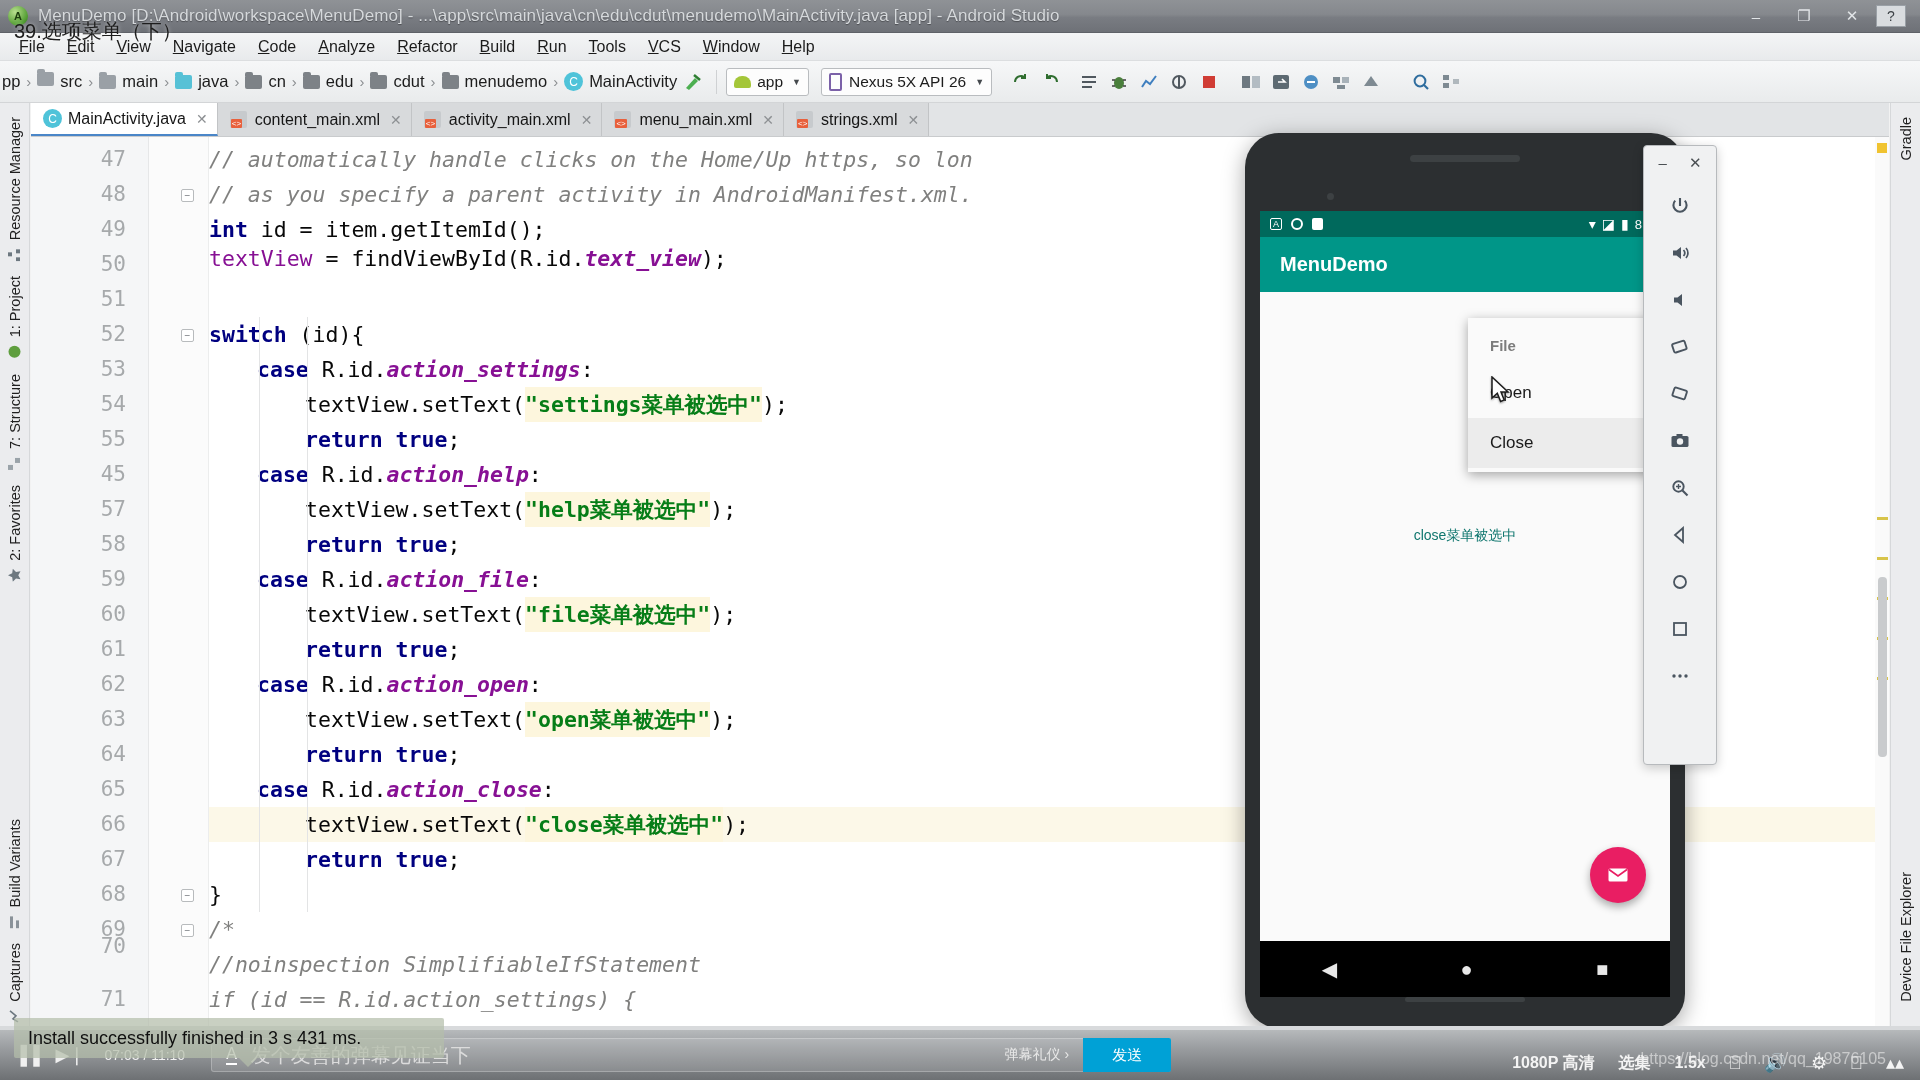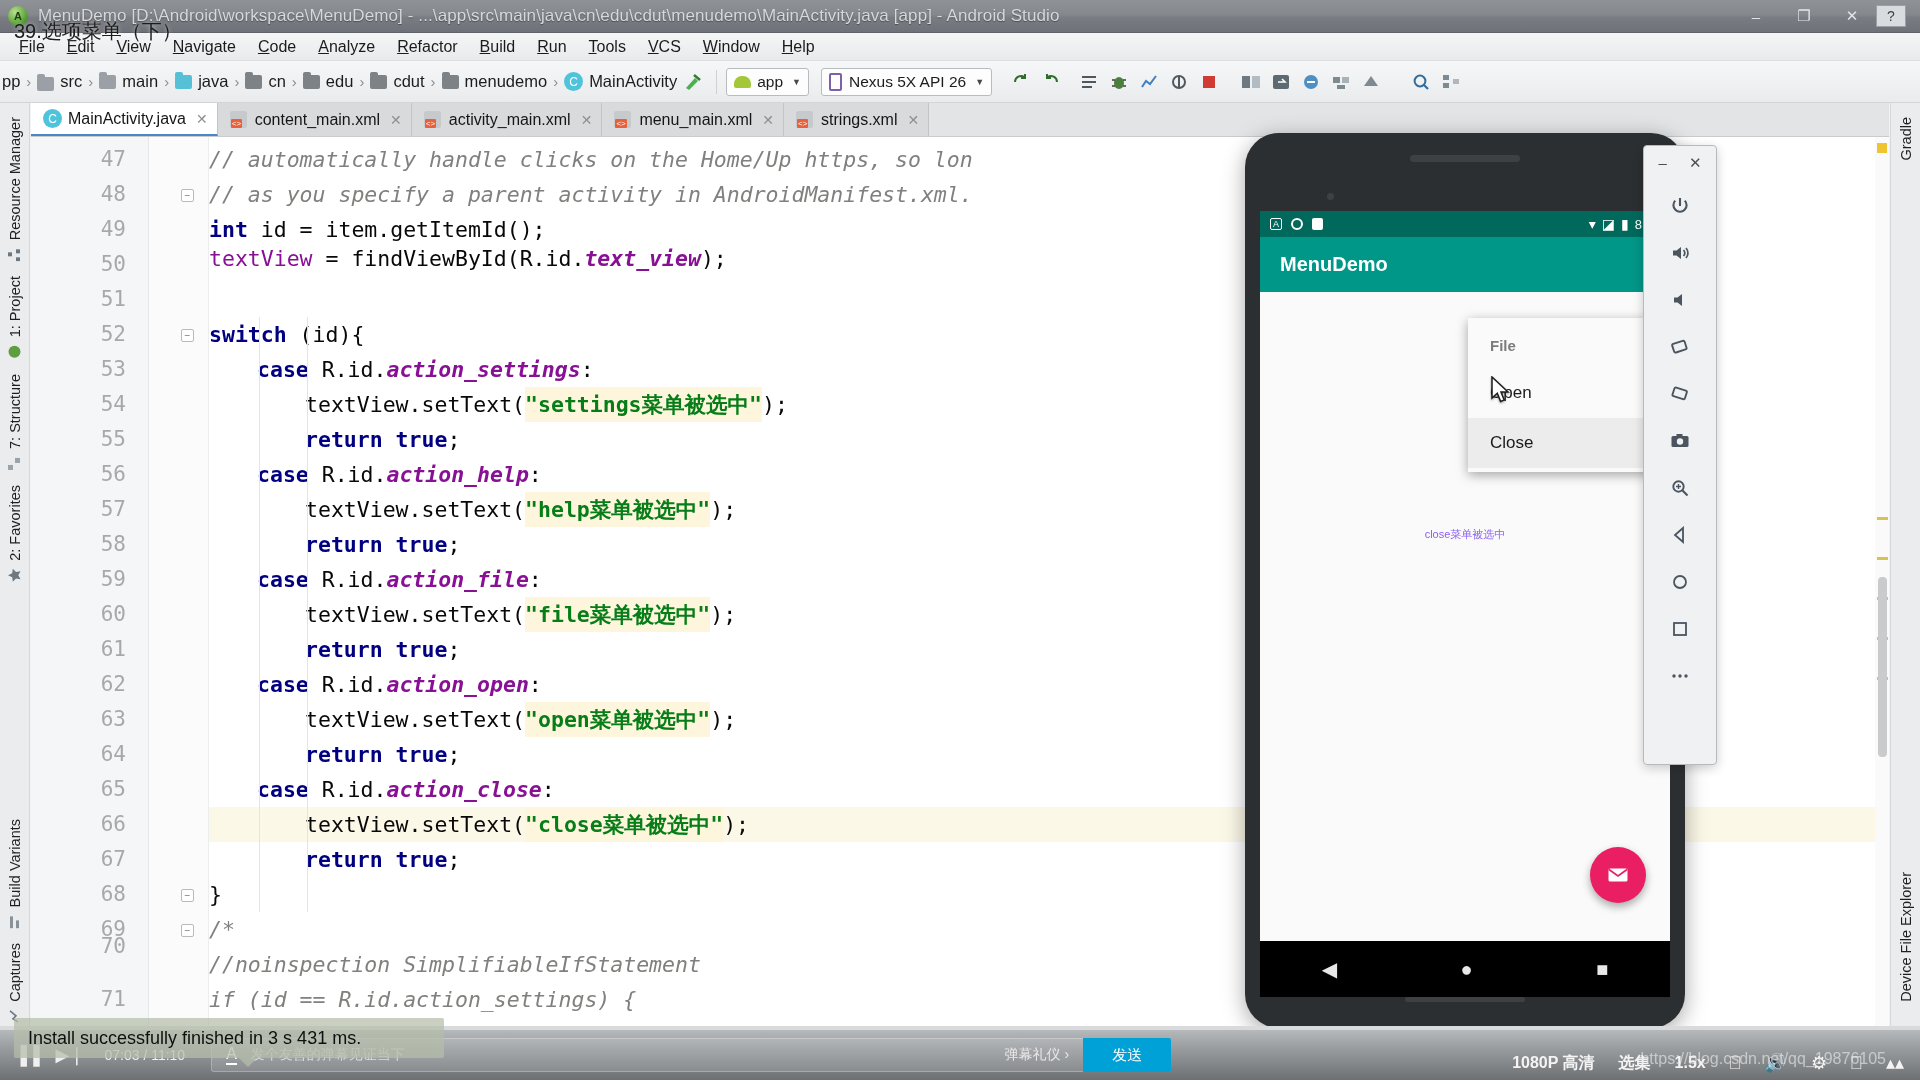--- a/index.html
+++ b/index.html
@@ -137,21 +137,21 @@
     background:#3d4143;}
   .screen{ position:absolute; left:15px; top:78px; width:410px; height:730px;
     background:#fafafa; overflow:hidden;}
   .sysbar{ height:26px; background:#00695c; display:flex; align-items:center; padding:0 10px;
     color:#fff; font-size:12px; gap:9px;}
   .sysbar .right{ margin-left:auto; display:flex; align-items:center; gap:6px; font-size:14px;}
   .appbar{ height:55px; background:#009688; display:flex; align-items:center; padding:0 20px;
     color:#fff; font-size:20px; font-weight:bold;}
   .appbody{ position:relative; height:649px; background:#fafafa;}
   .centertext{ position:absolute; left:0; right:0; top:235px; text-align:center;
-    font-size:11px; color:#8b5cf6;}
+    font-size:14px; color:#0f766e;}
   .fab{ position:absolute; right:24px; bottom:38px; width:56px;height:56px;border-radius:50%;
     background:#e91e63; display:flex;align-items:center;justify-content:center;
     box-shadow:0 4px 9px rgba(0,0,0,.33); color:#fff; font-size:22px;}
   .popup{ position:absolute; right:2px; top:26px; width:200px; background:#fafafa;
     box-shadow:0 3px 11px rgba(0,0,0,.35); padding:4px 0;}
   .popup .pi{ height:50px; display:flex; align-items:center; padding-left:22px;
     font-size:17px; color:#1a1a1a;}
   .popup .pi.header{ font-size:15px; color:#7c7c7c; font-weight:bold; height:46px;}
   .navbarphone{ position:absolute; left:15px; top:808px; width:410px; height:56px;
     background:#000; display:flex; align-items:center; justify-content:space-around;}
@@ -178,21 +178,21 @@
     background:linear-gradient(to bottom,#b6b9bb 0%, #9b9ea1 35%, #7f8285 75%, #6d7073 100%);
     display:flex; align-items:center;
   }
   .pb-left{ display:flex;align-items:center;gap:16px;padding-left:14px;color:#f0f0f0;font-size:18px;}
   .pb-time{ color:#f2f2f2; font-size:14px; margin-left:4px;}
   .danmaku{
     margin-left:26px; flex:1; max-width:960px; height:34px; background:rgba(255,255,255,.12);
     border:1px solid rgba(255,255,255,.25); border-radius:3px;
     display:flex; align-items:center; padding:0 0 0 14px;
   }
-  .danmaku .ph{ color:#dcdcdc; font-size:14px; margin-left:14px;}
+  .danmaku .ph{ color:#dcdcdc; font-size:20px; margin-left:14px;}
   .danmaku .etiq{ margin-left:auto; color:#e8e8e8; font-size:14px; padding-right:14px;}
   .danmaku .send{ width:88px;height:34px;background:#00a1d6;color:#fff;font-size:15px;
     display:flex;align-items:center;justify-content:center; border-radius:0 2px 2px 0;
     margin-right:-1px;}
   .pb-right{ margin-left:auto; display:flex; align-items:center; gap:24px; padding-right:16px;
     color:#f4f4f4; font-size:16px; font-weight:bold;margin-top:16px;}
   .pb-right .ic{ font-weight:normal; font-size:18px;}
   .watermark{ position:absolute; right:34px; bottom:12px; color:rgba(235,235,235,.62);
     font-size:16px; z-index:75; white-space:nowrap;}
   .tooltipbox{
@@ -247,21 +247,21 @@
     <div class="mi"><u>W</u>indow</div>
     <div class="mi"><u>H</u>elp</div>
   </div>
 
 <div class="navbar">
   <div class="crumb" id="crumb" style="padding-left:2px">
       <span style="display: flex; align-items: center;">
         <span>pp</span>
       </span>
       <span class="sep">›</span>
-      <span style="display: flex; align-items: flex-end;">
+      <span style="display: flex; align-items: flex-start;">
         <span class="folder"></span>
         <span>src</span>
       </span>
       <span class="sep">›</span>
       <span style="display: flex; align-items: center;">
         <span class="folder"></span>
         <span>main</span>
       </span>
       <span class="sep">›</span>
       <span style="display: flex; align-items: center;">
@@ -489,21 +489,21 @@
   <div class="gutter" id="gutter">
       <div class="lnum" style="top: 5px;">47</div>
       <div class="lnum" style="top: 40px;">48</div>
       <div class="lnum" style="top: 75px;">49</div>
       <div class="lnum" style="top: 110px; text-align: right;">50</div>
       <div class="lnum" style="top: 145px;">51</div>
       <div class="lnum" style="top: 180px;">52</div>
       <div class="lnum" style="top: 215px;">53</div>
       <div class="lnum" style="top: 250px;">54</div>
       <div class="lnum" style="top: 285px;">55</div>
-      <div class="lnum" style="top: 320px;">56</div>
+      <div class="lnum" style="top: 320px;">45</div>
       <div class="lnum" style="top: 355px;">57</div>
       <div class="lnum" style="top: 390px;">58</div>
       <div class="lnum" style="top: 425px;">59</div>
       <div class="lnum" style="top: 460px;">60</div>
       <div class="lnum" style="top: 495px;">61</div>
       <div class="lnum" style="top: 530px;">62</div>
       <div class="lnum" style="top: 565px;">63</div>
       <div class="lnum" style="top: 600px;">64</div>
       <div class="lnum" style="top: 635px;">65</div>
       <div class="lnum" style="top: 670px;">66</div>

